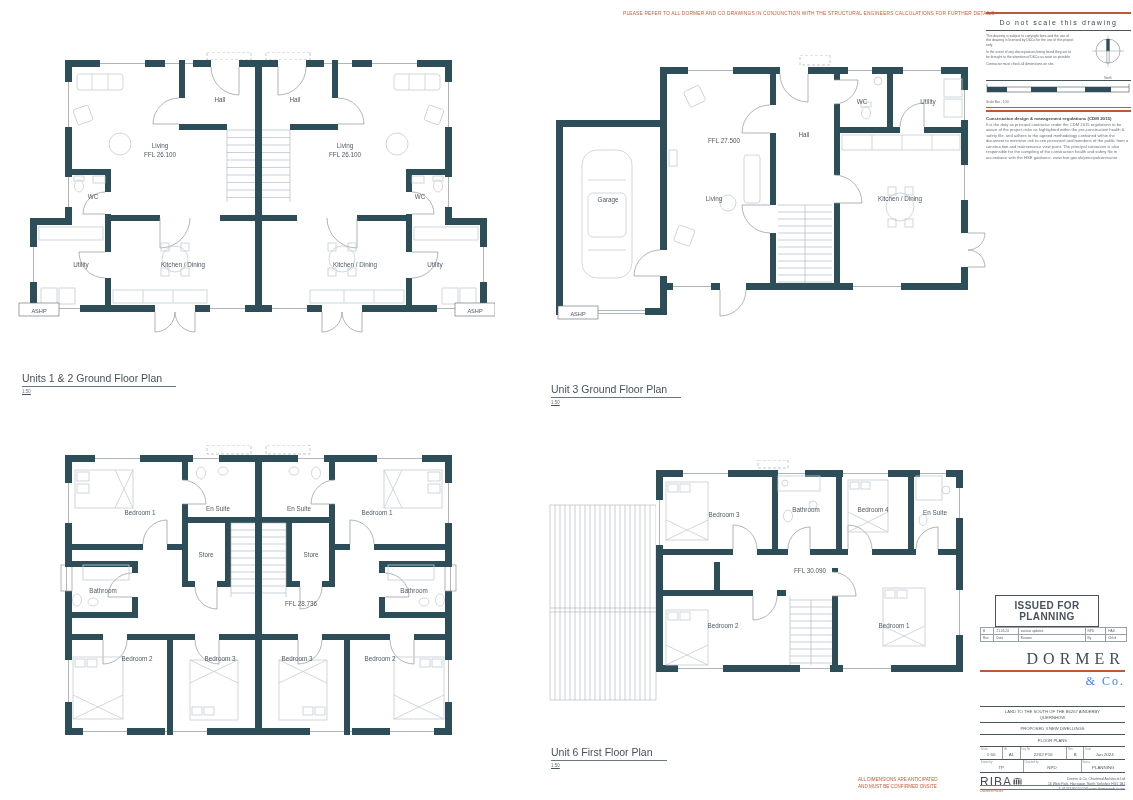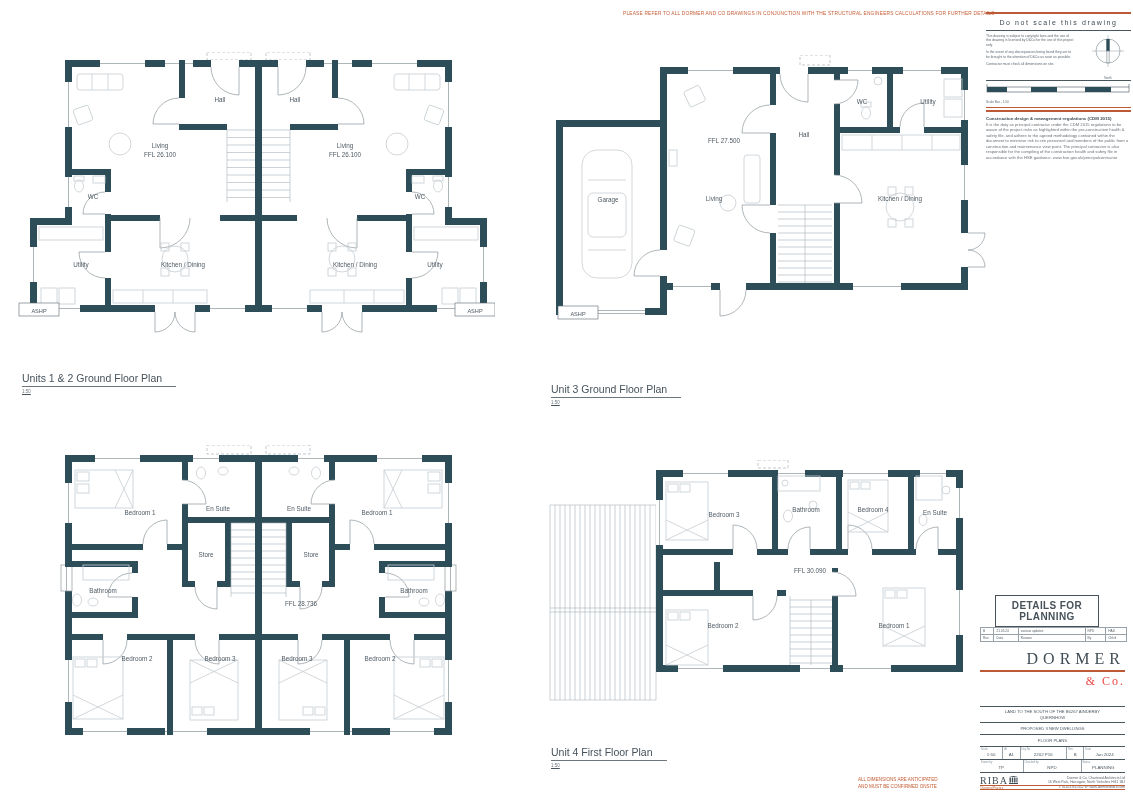--- a/index.html
+++ b/index.html
@@ -42,35 +42,35 @@
           font-size:10px;font-weight:bold;color:#47525a;letter-spacing:.4px;line-height:1.15;}
   .revtbl{position:absolute;left:0;top:615px;width:145px;border:.5px solid #97a1a7;font-size:3.2px;color:#5a646c;}
   .revtbl .row{display:flex;}
   .revtbl .row+.row{border-top:.5px solid #97a1a7;}
   .revtbl .c{padding:1px 2px;border-right:.5px solid #97a1a7;white-space:nowrap;overflow:hidden;}
   .revtbl .c:last-child{border-right:none;}
   .c1{width:7%;} .c2{width:16%;} .c3{width:51%;} .c4{width:13%;} .c5{width:13%;}
   .brand{position:absolute;left:0;top:638px;width:145px;text-align:right;}
   .brand .nm{font-family:"Liberation Serif",serif;font-size:16px;letter-spacing:5px;color:#414d55;}
   .brand .ln2{height:2px;background:#bd5a36;margin:2px 0 2px 0;}
-  .brand .sx{font-family:"Liberation Serif",serif;font-size:12px;letter-spacing:2px;color:#ef4444;}
+  .brand .sx{font-family:"Liberation Serif",serif;font-size:12px;letter-spacing:2px;color:#3b82f6;}
   .proj{position:absolute;left:0;top:694px;width:145px;border-top:.7px solid #4a565e;font-size:4.2px;color:#4e5a63;}
   .proj .prow{border-bottom:.7px solid #4a565e;text-align:center;}
   .proj .site{padding:2px 6px;line-height:1.35;}
   .proj .pad{padding:3px 4px;}
   .meta{display:flex;text-align:center;}
   .meta .mc{border-right:.5px solid #97a1a7;padding:1px 1px 2px 1px;box-sizing:border-box;}
   .meta .mc:last-child{border-right:none;}
   .mh{font-size:2.7px;color:#8a949a;text-align:left;}
   .mv{font-size:4.4px;color:#4e5a63;margin-top:1px;}
   .m1{width:16%;} .m2{width:12%;} .m3{width:32%;} .m4{width:12%;} .m5{width:28%;}
   .k1{width:30%;} .k2{width:40%;} .k3{width:30%;}
   .riba-row{display:flex;justify-content:space-between;align-items:center;padding:2px 0 3px 0;}
   .riba-l{text-align:left;}
-  .riba-nm{font-family:Liberation Serif, serif;font-size:10px;color:#414d55;letter-spacing:1px;}
+  .riba-nm{font-family:Liberation Sans, sans-serif;font-size:12px;color:#414d55;letter-spacing:1px;}
   .riba-sub{font-size:2.8px;color:#b85c36;}
   .firm{font-size:3.4px;color:#5a646c;text-align:right;line-height:1.4;}
   .brules{position:absolute;left:0;top:773px;width:145px;}
   .brules div{margin-bottom:2.5px;}
 </style>
 </head>
 <body>
 
 <div class="sheet">
 
@@ -490,21 +490,21 @@
 
   <div class="ptitle" style="left:22px;top:368px;">
     <span class="t">Units 1 &amp; 2 Ground Floor Plan</span>
     <div class="s">1:50</div>
   </div>
   <div class="ptitle" style="left:551px;top:368px;margin-top:11px;">
     <span class="t">Unit 3 Ground Floor Plan</span>
     <div class="s">1:50</div>
   </div>
   <div class="ptitle" style="left:551px;top:742px;">
-    <span class="t">Unit 4 First Floor Plan</span>
+    <span class="t">Unit 6 First Floor Plan</span>
     <div class="s">1:50</div>
   </div>
 
   <div class="panel">
     <div class="rule-o"></div>
     <div class="dns">Do not scale this drawing</div>
     <div class="rule-d"></div>
     <div class="dns-row">
       <div class="notes">
         <p>This drawing is subject to copyright laws and the use of this drawing is licensed by D&amp;Co for the use of this project only.</p>
@@ -532,21 +532,21 @@
       <line x1="143" y1="0" x2="143" y2="3" stroke="#4a565e" stroke-width="0.6"></line>
     </svg>
     <div class="sbar-label">Scale Bar - 1:50</div>
     <div class="rule-o-thin"></div>
     <div style="height:2px;"></div>
     <div class="rule-o-thin"></div>
     <div class="cdm-title">Construction design &amp; management regulations (CDM 2015)</div>
     <div class="cdm-body">It is the duty as principal contractor under the CDM 2015 regulations to be aware of the project risks as highlighted within the pre-construction health &amp; safety file, and adhere to the agreed methodology contained within the document to minimise risk to site personnel and members of the public from a construction and maintenance view point. The principal contractor is also responsible for the compiling of the construction health and safety file in accordance with the HSE guidance. www.hse.gov.uk/principalcontractor</div>
 
     <div class="issued">
-      <div>DETAILS FOR</div>
+      <div>ISSUED FOR</div>
       <div>PLANNING</div>
     </div>
 
     <div class="revtbl">
       <div class="row">
         <div class="c c1">B</div>
         <div class="c c2">21.05.24</div>
         <div class="c c3">various updates</div>
         <div class="c c4">NPD</div>
         <div class="c c5">HAD</div>

